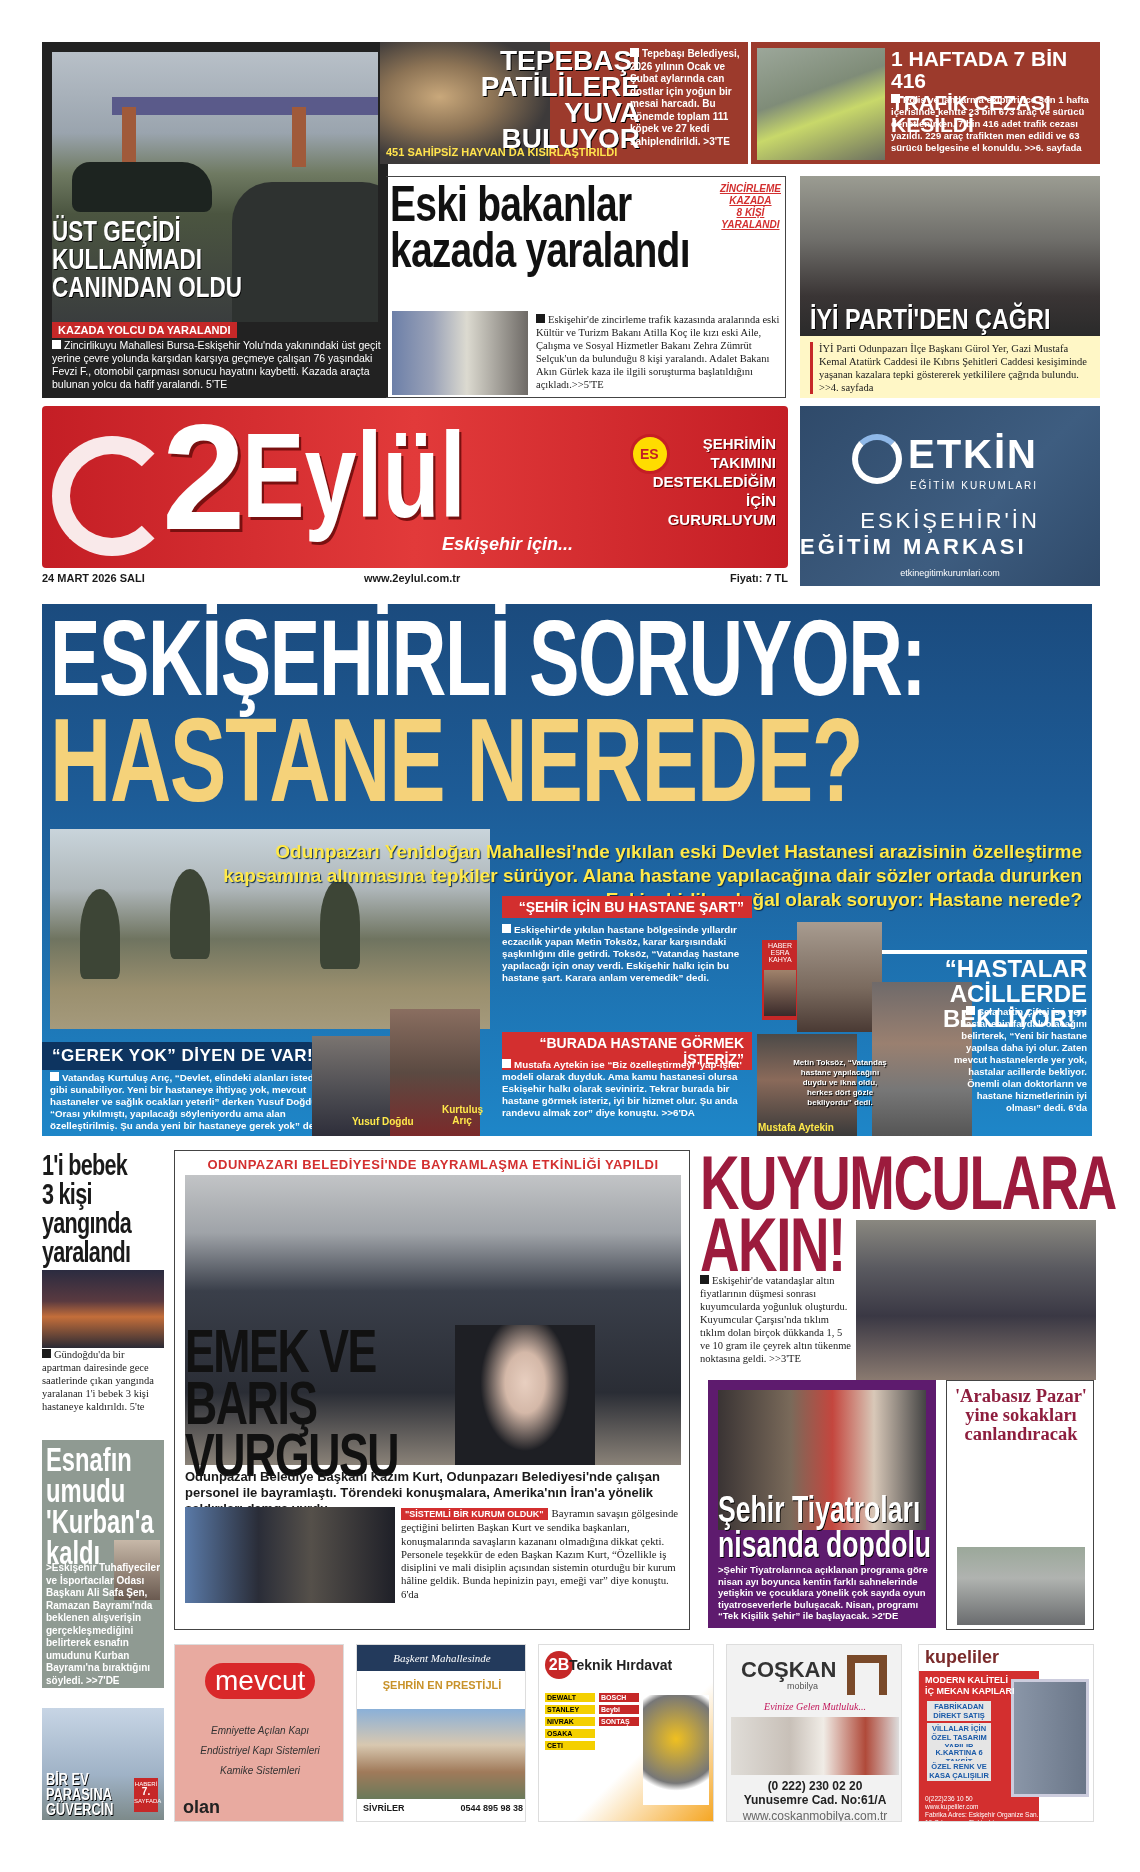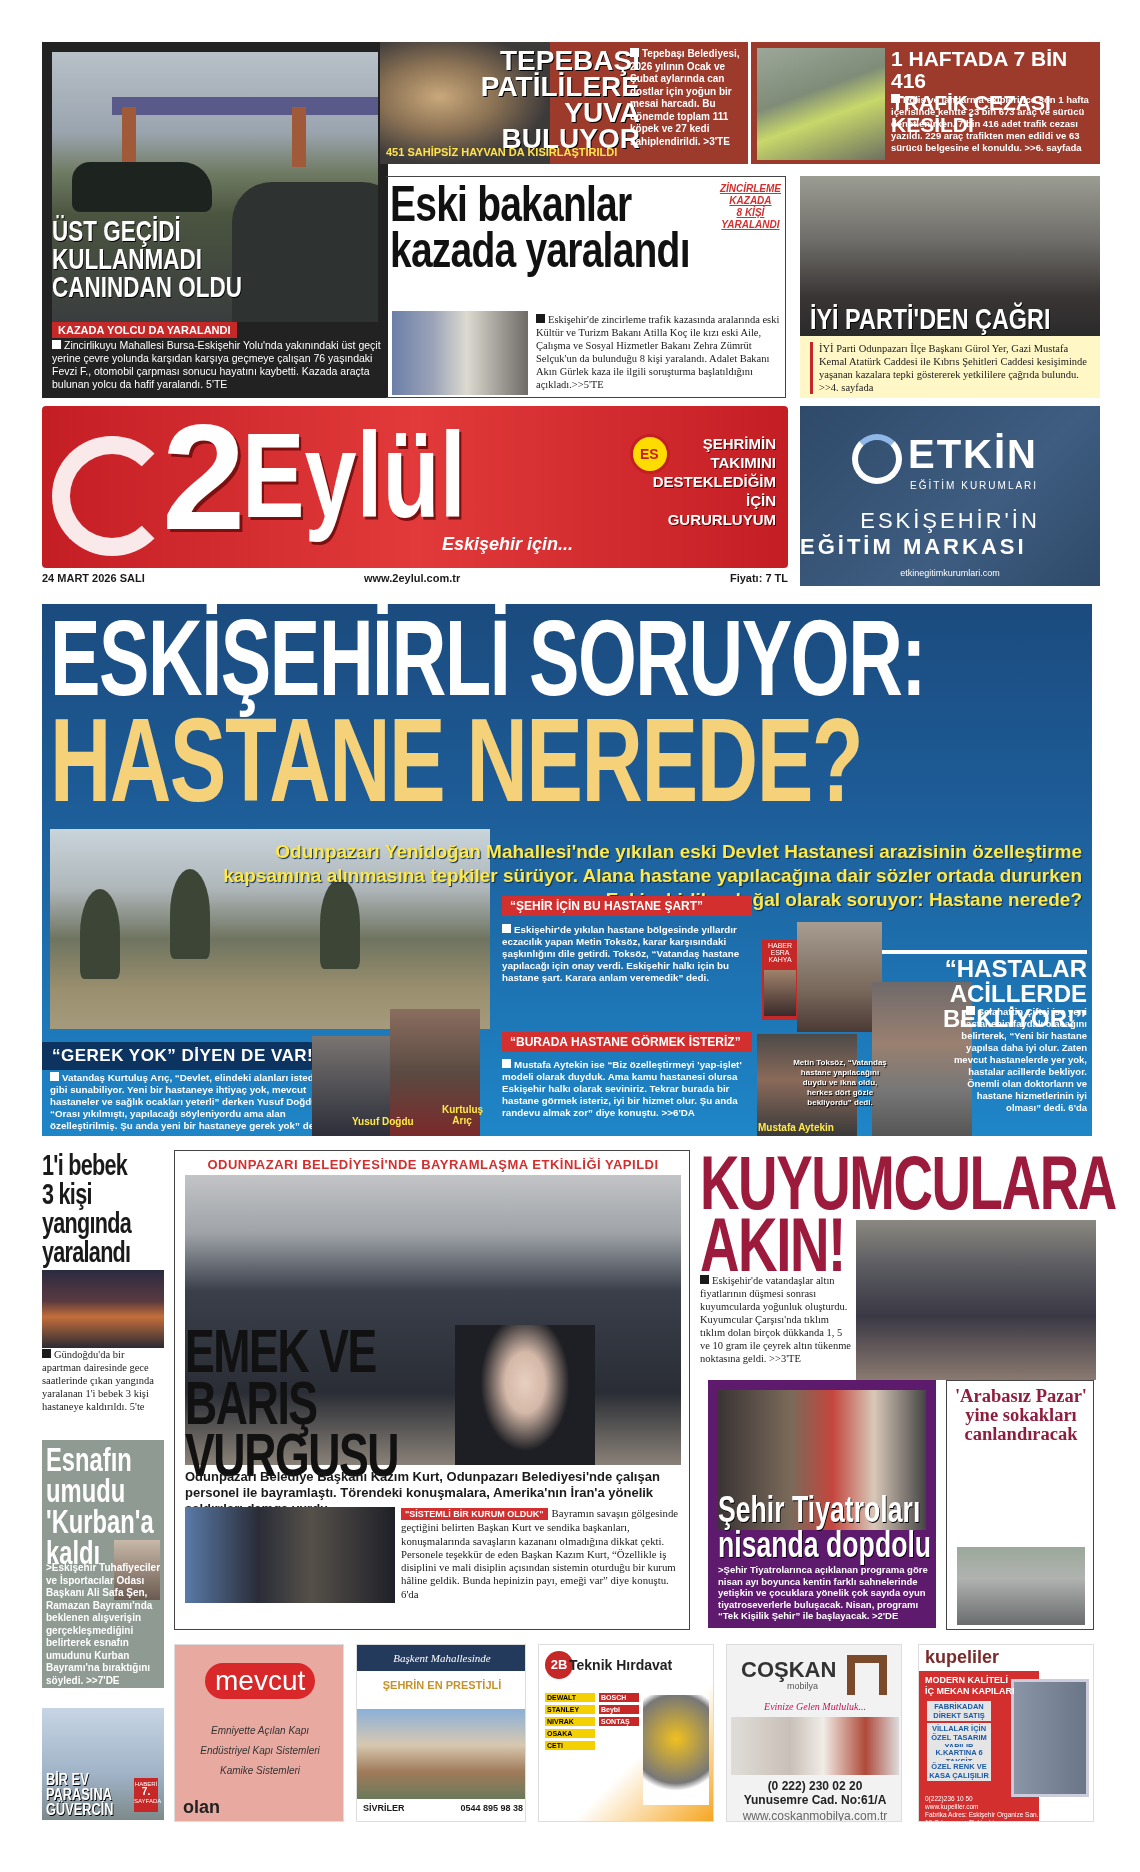--- a/index.html
+++ b/index.html
@@ -70,21 +70,21 @@
 #etkin .url{position:absolute;left:0;width:300px;top:162px;text-align:center;color:#fff;font-size:9px}
 
 
 #main{left:42px;top:604px;width:1050px;height:532px;background:linear-gradient(180deg,#1b4b7e 0%,#1d5b96 35%,#1e86c8 100%)}
 #main .h1{position:absolute;left:8px;top:4px;color:#fff;font-size:108px;line-height:100px;font-weight:bold;transform:scaleX(.7);transform-origin:left top;white-space:nowrap;letter-spacing:-2px}
 #main .h2{position:absolute;left:8px;top:100px;color:#f5d27a;font-size:118px;line-height:112px;font-weight:bold;transform:scaleX(.72);transform-origin:left top;white-space:nowrap;letter-spacing:-2px}
 #main .img{left:8px;top:225px;width:440px;height:200px;background:linear-gradient(180deg,#c9d4db 0%,#aeb6b9 30%,#6f7460 55%,#9a8f6e 80%,#a59a7c 100%)}
 #main .tree{position:absolute;width:40px;height:90px;background:#3d4536;border-radius:50% 50% 10% 10%}
 #main .deck{position:absolute;left:150px;top:236px;width:890px;color:#ffe94a;font-size:19px;line-height:24px;font-weight:bold;text-align:right;text-shadow:1px 1px 1px #0a2a4d}
 .pill{position:absolute;background:#0d3460;color:#fff;font-weight:bold;font-size:17px;padding:4px 10px;border-radius:0 14px 14px 0;letter-spacing:.5px}
-.redbar{position:absolute;background:#d32f2f;color:#fff;font-weight:bold;font-size:12px;padding:3px 8px;text-align:left}
+.redbar{position:absolute;background:#d32f2f;color:#fff;font-weight:bold;font-size:14px;padding:3px 8px;text-align:right}
 #main .c1{position:absolute;left:8px;top:468px;width:290px;color:#fff;font-size:9.8px;line-height:12px;font-weight:bold}
 #main .p1{left:270px;top:432px;width:80px;height:100px;background:linear-gradient(180deg,#7a7470,#4a4a50 60%,#2e2e3a)}
 #main .p2{left:348px;top:405px;width:90px;height:127px;background:linear-gradient(180deg,#8a6e60,#5b4a42 50%,#7a2a2a)}
 #main .n1{position:absolute;left:310px;top:512px;color:#ffe94a;font-size:10px;font-weight:bold}
 #main .n2{position:absolute;left:400px;top:500px;color:#ffe94a;font-size:10px;font-weight:bold;text-align:center;line-height:11px}
 #main .c2{position:absolute;left:460px;top:320px;width:250px;color:#fff;font-size:9.8px;line-height:12px;font-weight:bold}
 #main .c3{position:absolute;left:460px;top:455px;width:250px;color:#fff;font-size:9.8px;line-height:12px;font-weight:bold}
 #main .rep{position:absolute;left:720px;top:336px;width:36px;height:80px;background:#c62828;color:#fff;font-size:7px;text-align:center;padding-top:2px}
 #main .rep .ph{position:absolute;left:2px;top:30px;width:32px;height:46px;background:linear-gradient(#a0826b,#3a2a2a)}
 #main .p3{left:755px;top:318px;width:85px;height:110px;background:linear-gradient(180deg,#a89c90,#7a6a5e 60%,#4a3a34)}
@@ -145,21 +145,21 @@
 #ad1 .logo{position:absolute;left:30px;top:18px;background:#d9282a;color:#fff;font-size:28px;padding:2px 10px;border-radius:20px}
 #ad1 .ln{position:absolute;left:0;width:170px;text-align:center;color:#333;font-size:10px;font-style:italic}
 #ad1 .abaq{position:absolute;left:8px;top:152px;font-size:18px;font-weight:bold;color:#222}
 #ad2{left:356px;width:170px;background:#fff}
 #ad2 .top{position:absolute;left:0;top:0;width:170px;height:26px;background:#233a5c;color:#fff;font-style:italic;font-size:11px;text-align:center;line-height:26px;font-family:"Liberation Serif",serif}
 #ad2 .gold{position:absolute;left:0;width:170px;top:34px;text-align:center;color:#c8922a;font-size:11px;font-weight:bold}
 #ad2 .bld{position:absolute;left:0;top:64px;width:170px;height:90px;background:linear-gradient(180deg,#8ab0d8 0%,#d8c8b0 40%,#a07a5a 70%,#6a7a5a 100%)}
 #ad2 .foot{position:absolute;left:6px;top:158px;width:160px;font-size:9px;font-weight:bold;display:flex;justify-content:space-between}
 #ad3{left:538px;width:176px;background:linear-gradient(135deg,#fff 0%,#fff 60%,#f5a623 100%)}
 #ad3 .ttl{position:absolute;left:30px;top:12px;font-size:14px;font-weight:bold;color:#222}
-#ad3 .circ{position:absolute;left:6px;top:6px;width:28px;height:28px;border-radius:50%;background:#c62828;color:#fff;font-size:13px;font-weight:bold;text-align:center;line-height:28px}
+#ad3 .circ{position:absolute;left:6px;top:6px;width:28px;height:28px;border-radius:50%;background:#c62828;color:#fff;font-size:16px;font-weight:bold;text-align:center;line-height:28px}
 #ad3 .brands{position:absolute;left:6px;top:48px;width:50px}
 #ad3 .brands div{font-size:7px;font-weight:bold;margin-bottom:3px;padding:1px 2px;background:#f4d000;color:#000}
 #ad3 .brands2{position:absolute;left:60px;top:48px;width:40px}
 #ad3 .brands2 div{font-size:7px;font-weight:bold;margin-bottom:3px;padding:1px 2px;background:#c62828;color:#fff}
 #ad3 .tools{position:absolute;left:104px;top:50px;width:66px;height:110px;background:radial-gradient(circle at 50% 40%,#f0c020,#777 60%,#fff 70%)}
 #ad4{left:726px;width:176px;background:#f2f2f2}
 #ad4 .brand{position:absolute;left:14px;top:12px;font-size:22px;font-weight:bold;color:#333}
 #ad4 .sub{position:absolute;left:60px;top:36px;font-size:9px;color:#555}
 #ad4 .m{position:absolute;right:14px;top:10px;width:40px;height:40px;border:8px solid #7a4a2a;border-bottom:none}
 #ad4 .slog{position:absolute;left:0;width:176px;top:56px;text-align:center;color:#c2185b;font-size:10px;font-style:italic;font-family:"Liberation Serif",serif}

